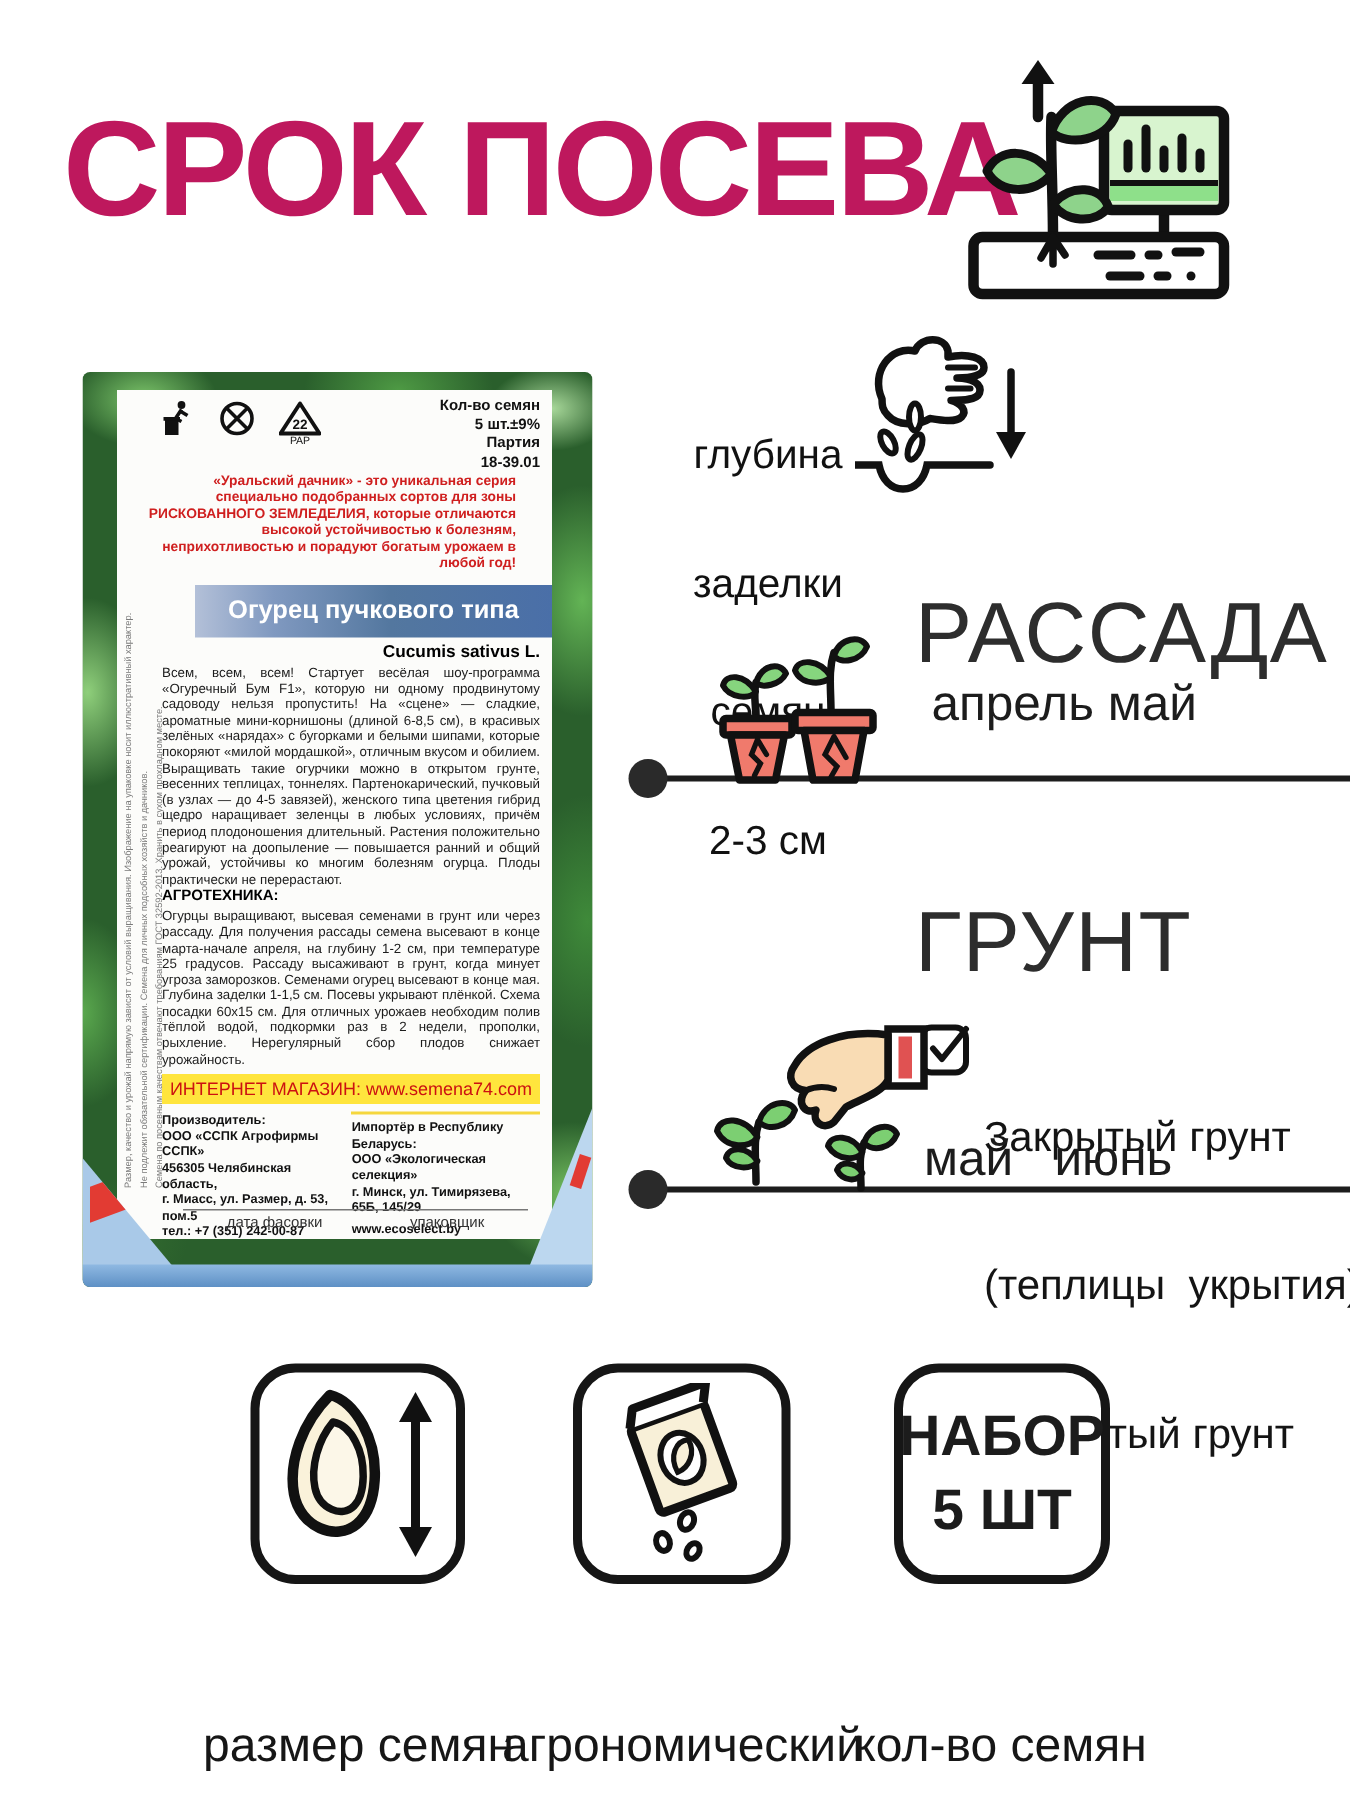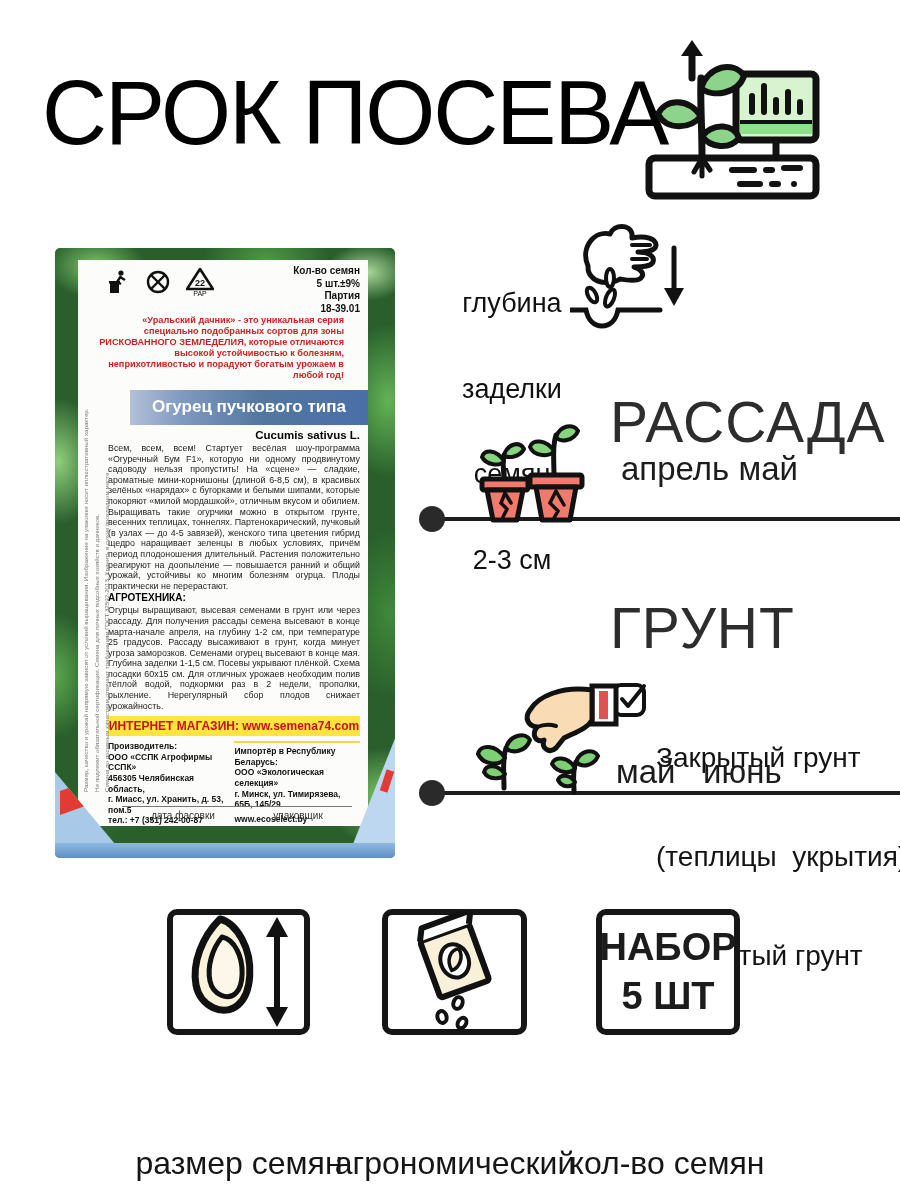--- a/index.html
+++ b/index.html
@@ -1,50 +1,50 @@
 <!DOCTYPE html>
 <html><head>
 <meta charset="utf-8">
 <style>
   html,body{margin:0;padding:0;background:#ffffff;}
   .canvas{position:relative;width:900px;height:1200px;background:#fff;overflow:hidden;
           font-family:"Liberation Sans",sans-serif;color:#1a1a1a;}
 
   
   .page-title{position:absolute;left:42px;top:68px;font-size:90px;line-height:1;
-              font-weight:400;letter-spacing:-2px;color:#000000;white-space:pre;}
+              font-weight:700;letter-spacing:-2px;color:#be185d;white-space:pre;}
   .header-icon{position:absolute;left:644px;top:38px;}
 
   
   .packet{position:absolute;left:55px;top:248px;width:340px;height:610px;border-radius:5px;
           overflow:hidden;background-color:#2a5f2c;
           background-image:
             radial-gradient(ellipse 70px 45px at 12% 3%, #7cc46a 0%, rgba(0,0,0,0) 70%),
             radial-gradient(ellipse 90px 55px at 62% 2%, #4e9a44 0%, rgba(0,0,0,0) 70%),
             radial-gradient(ellipse 60px 40px at 92% 4%, #a8d89a 0%, rgba(0,0,0,0) 70%),
             radial-gradient(ellipse 70px 110px at 98% 25%, #63b455 0%, rgba(0,0,0,0) 70%),
             radial-gradient(ellipse 60px 90px at 1% 35%, #8fcf7b 0%, rgba(0,0,0,0) 70%),
             radial-gradient(ellipse 70px 120px at 99% 60%, #3f8a3a 0%, rgba(0,0,0,0) 70%),
             radial-gradient(ellipse 55px 90px at 0% 70%, #5aa84e 0%, rgba(0,0,0,0) 70%),
             radial-gradient(ellipse 80px 70px at 96% 90%, #77c262 0%, rgba(0,0,0,0) 70%),
             radial-gradient(ellipse 80px 60px at 4% 95%, #356f30 0%, rgba(0,0,0,0) 70%);}
   .plabel{position:absolute;left:23px;right:27px;top:12px;bottom:32px;background:#fcfcfa;
           padding:5px 8px 4px 30px;overflow:hidden;}
   .eco-qty-row{display:flex;justify-content:space-between;align-items:flex-start;height:48px;}
-  .eco-icons{display:flex;gap:16px;align-items:center;padding-top:2px;}
+  .eco-icons{display:flex;gap:16px;align-items:flex-start;padding-top:2px;}
   .qty{text-align:right;font-size:10px;font-weight:700;line-height:12.5px;color:#111;}
   .promo{font-size:9.2px;line-height:11px;color:#cf1f1f;text-align:right;font-weight:700;margin:2px 16px 0 -14px;}
   .banner{margin:9px -8px 0 22px;color:#fff;font-weight:700;font-size:17px;line-height:20px;
           text-align:center;padding:7px 8px 8px 8px;
           background:linear-gradient(90deg,#b3c0d8 0%,#8099c0 22%,#53779f 55%,#4a6fa8 100%);}
   .banner .t2{text-align:right;padding-right:10px;}
   .latin{text-align:right;font-weight:700;font-size:11.5px;margin-top:4px;color:#000;}
   .desc{font-size:8.9px;line-height:10.6px;text-align:justify;color:#1c1c1c;margin-top:2px;}
   .agro-title{font-size:10px;font-weight:700;margin-top:1px;color:#000;}
-  .shop{margin:5px 0 0 0;background:#ffe53d;color:#cc1111;font-weight:700;font-size:12px;
+  .shop{margin:5px 0 0 0;background:#ffe53d;color:#cc1111;font-weight:400;font-size:12px;
         text-align:center;padding:3px 0;}
   .cols{display:flex;margin-top:5px;gap:8px;}
   .col{font-size:8.5px;line-height:10.6px;color:#111;font-weight:700;}
   .col.left{width:47%;}
   .col.right{flex:1;border-top:2px solid #f5d73e;border-bottom:2px solid #f5d73e;padding:3px 0 5px 0;}
   .pfooter{position:absolute;left:44px;right:16px;bottom:5px;border-top:1.5px solid #777;
            display:flex;justify-content:space-around;font-size:10px;color:#333;padding-top:3px;}
   .side-text{position:absolute;left:4px;top:92px;height:440px;display:flex;gap:3px;}
   .side-text span{writing-mode:vertical-rl;transform:rotate(180deg);font-size:6.2px;
                   line-height:7.6px;color:#7a7a7a;}
@@ -70,21 +70,21 @@
   .timeline{position:absolute;left:428px;width:472px;height:4px;background:#1d1d1d;}
   .timeline .dot{position:absolute;left:-9px;top:-11px;width:26px;height:26px;border-radius:50%;
                  background:#2a2a2a;}
   .pots-icon{position:absolute;left:474px;top:423px;}
   .sow-icon{position:absolute;left:474px;top:676px;}
   .check-icon{position:absolute;left:611px;top:680px;}
   .grunt-options{position:absolute;left:656px;top:675px;font-size:28px;line-height:33px;
                  font-weight:500;color:#141414;white-space:pre;}
 
   
-  .badge-box{position:absolute;top:909px;height:126px;border:6px solid #161616;border-radius:10px;
+  .badge-box{position:absolute;top:909px;height:147px;border:6px solid #161616;border-radius:30px;
              background:#fff;box-sizing:border-box;display:flex;align-items:center;justify-content:center;}
   .box-seed{left:167px;width:143px;}
   .box-pack{left:382px;width:145px;}
   .box-set{left:596px;width:144px;flex-direction:column;font-size:38px;line-height:49px;
            font-weight:700;color:#1c1c1c;letter-spacing:0;}
   .badge-label{position:absolute;top:1066px;text-align:center;font-size:32px;line-height:39px;
                font-weight:500;color:#161616;white-space:pre;}
   .lbl-seed{left:129px;width:220px;}
   .lbl-pack{left:330px;width:250px;}
   .lbl-set{left:552px;width:230px;}
@@ -162,21 +162,21 @@
       <div class="latin">Cucumis sativus L.</div>
       <div class="desc">Всем, всем, всем! Стартует весёлая шоу-программа «Огуречный Бум F1», которую ни одному продвинутому садоводу нельзя пропустить! На «сцене» — сладкие, ароматные мини-корнишоны (длиной 6-8,5 см), в красивых зелёных «нарядах» с бугорками и белыми шипами, которые покоряют «милой мордашкой», отличным вкусом и обилием. Выращивать такие огурчики можно в открытом грунте, весенних теплицах, тоннелях. Партенокарический, пучковый (в узлах — до 4-5 завязей), женского типа цветения гибрид щедро наращивает зеленцы в любых условиях, причём период плодоношения длительный. Растения положительно реагируют на доопыление — повышается ранний и общий урожай, устойчивы ко многим болезням огурца. Плоды практически не перерастают.</div>
       <div class="agro-title">АГРОТЕХНИКА:</div>
       <div class="desc">Огурцы выращивают, высевая семенами в грунт или через рассаду. Для получения рассады семена высевают в конце марта-начале апреля, на глубину 1-2 см, при температуре 25 градусов. Рассаду высаживают в грунт, когда минует угроза заморозков. Семенами огурец высевают в конце мая. Глубина заделки 1-1,5 см. Посевы укрывают плёнкой. Схема посадки 60х15 см. Для отличных урожаев необходим полив тёплой водой, подкормки раз в 2 недели, прополки, рыхление. Нерегулярный сбор плодов снижает урожайность.</div>
       <div class="shop">ИНТЕРНЕТ МАГАЗИН: www.semena74.com</div>
       <div class="cols">
         <div class="col left">
           <div>Производитель:</div>
           <div>ООО «ССПК Агрофирмы ССПК»</div>
           <div>456305 Челябинская область,</div>
-          <div>г. Миасс, ул. Хранить, д. 53, пом.5</div>
+          <div>г. Миасс, ул. Размер, д. 53, пом.5</div>
           <div>тел.: +7 (351) 242-00-87</div>
 
         </div>
         <div class="col right">
           <div>Импортёр в Республику Беларусь:</div>
           <div>ООО «Экологическая селекция»</div>
           <div>г. Минск, ул. Тимирязева,</div>
           <div>65Б, 145/29</div>
           <div style="margin-top:4px;">www.ecoselect.by</div>
         </div>

